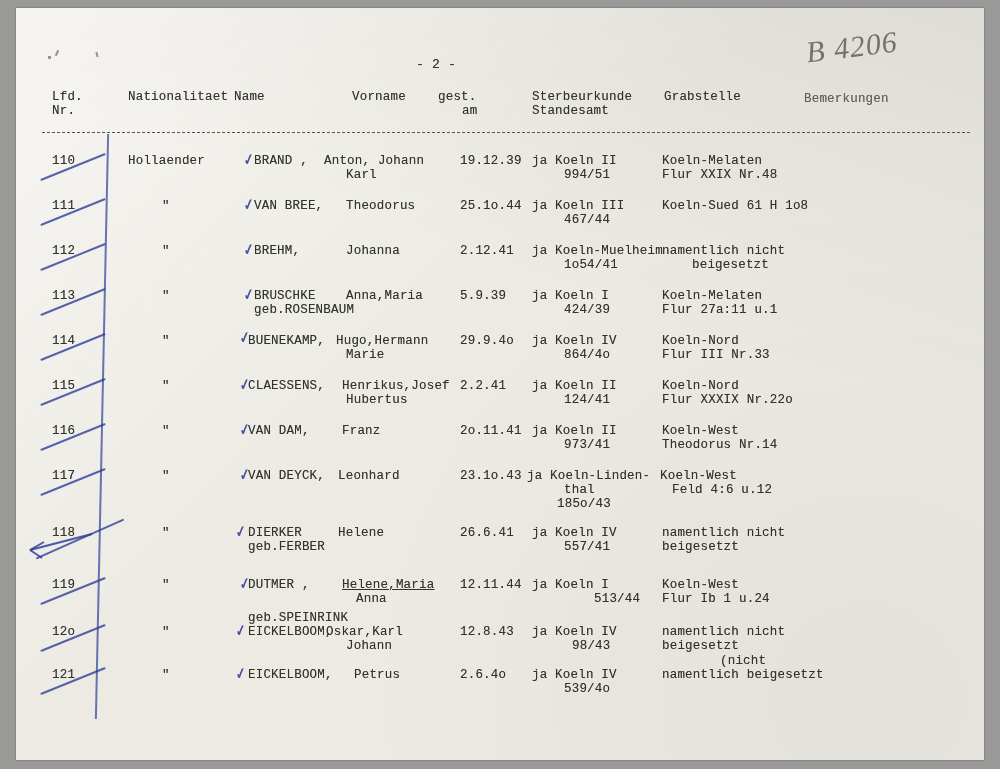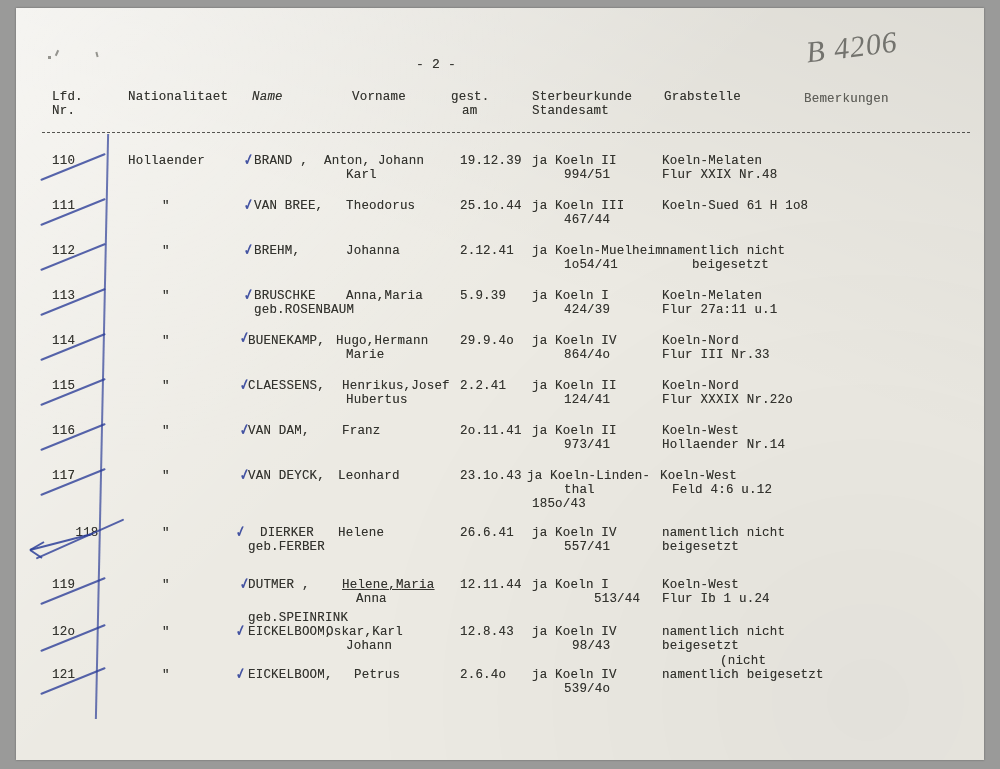--- a/index.html
+++ b/index.html
@@ -152,23 +152,23 @@
     <div class="speck" style="left:80px; top:44px; width:2px; height:5px; transform:rotate(-15deg);"></div>
 
     <div id="pagenum" class="typed">- 2 -</div>
 
     <div id="archive-mark">B 4206</div>
 
     <div id="header-row">
       <div class="typed c-nr" style="top:82px;">Lfd.</div>
       <div class="typed c-nr" style="top:96px;">Nr.</div>
       <div class="typed c-nat" style="top:82px;">Nationalitaet</div>
-      <div class="typed" style="left:236px; top:82px;font-style:italic;">Name</div>
+      <div class="typed" style="left:218px; top:82px;">Name</div>
       <div class="typed" style="left:336px; top:82px;">Vorname</div>
-      <div class="typed" style="left:435px; top:82px;">gest.</div>
+      <div class="typed" style="left:422px; top:82px;">gest.</div>
       <div class="typed" style="left:446px; top:96px;">am</div>
       <div class="typed" style="left:516px; top:82px;">Sterbeurkunde</div>
       <div class="typed" style="left:516px; top:96px;">Standesamt</div>
       <div class="typed" style="left:648px; top:82px;">Grabstelle</div>
       <div class="typed faint" style="left:788px; top:84px;">Bemerkungen</div>
     </div>
 
     <div id="rule"></div>
     <div id="vline"></div>
 
@@ -262,44 +262,44 @@
     <div class="row">
       <div class="typed c-nr" style="top:416px;">116</div>
       <div class="typed" style="left:146px; top:416px;">"</div>
       <span class="check" style="left:222px; top:412px;">✓</span>
       <div class="typed" style="left:232px; top:416px;">VAN DAM,</div>
       <div class="typed" style="left:326px; top:416px;">Franz</div>
       <div class="typed" style="left:444px; top:416px;">2o.11.41</div>
       <div class="typed" style="left:516px; top:416px;">ja Koeln II</div>
       <div class="typed" style="left:548px; top:430px;">973/41</div>
       <div class="typed" style="left:646px; top:416px;">Koeln-West</div>
-      <div class="typed" style="left:646px; top:430px;">Hollaender Nr.14</div>
+      <div class="typed" style="left:646px; top:430px;">Theodorus Nr.14</div>
       <div class="stroke short" style="left:22px; top:428px; transform:rotate(-22deg);"></div>
     </div>
 
     <div class="row">
       <div class="typed c-nr" style="top:461px;">117</div>
       <div class="typed" style="left:146px; top:461px;">"</div>
       <span class="check" style="left:222px; top:457px;">✓</span>
       <div class="typed" style="left:232px; top:461px;">VAN DEYCK,</div>
       <div class="typed" style="left:322px; top:461px;">Leonhard</div>
       <div class="typed" style="left:444px; top:461px;">23.1o.43</div>
       <div class="typed" style="left:511px; top:461px;">ja Koeln-Linden-</div>
       <div class="typed" style="left:548px; top:475px;">thal</div>
-      <div class="typed" style="left:516px; top:489px;">185o/43</div>
+      <div class="typed" style="left:541px; top:489px;">185o/43</div>
       <div class="typed" style="left:644px; top:461px;">Koeln-West</div>
       <div class="typed" style="left:656px; top:475px;">Feld 4:6 u.12</div>
       <div class="stroke short" style="left:22px; top:473px; transform:rotate(-22deg);"></div>
     </div>
 
     <div class="row">
-      <div class="typed c-nr" style="top:518px;text-align:center;">118</div>
+      <div class="typed c-nr" style="top:518px;">118</div>
       <div class="typed" style="left:146px; top:518px;">"</div>
       <span class="check" style="left:218px; top:514px;">✓</span>
-      <div class="typed" style="left:244px; top:518px;font-family:Liberation Mono, monospace;">DIERKER</div>
+      <div class="typed" style="left:232px; top:518px;font-family:Liberation Mono, monospace;">DIERKER</div>
       <div class="typed" style="left:232px; top:532px;">geb.FERBER</div>
       <div class="typed" style="left:322px; top:518px;">Helene</div>
       <div class="typed" style="left:444px; top:518px;">26.6.41</div>
       <div class="typed" style="left:516px; top:518px;">ja Koeln IV</div>
       <div class="typed" style="left:548px; top:532px;">557/41</div>
       <div class="typed" style="left:646px; top:518px;">namentlich nicht</div>
       <div class="typed" style="left:646px; top:532px;">beigesetzt</div>
       <div class="stroke long" style="left:16px; top:530px; transform:rotate(-24deg);"></div>
       <div id="arrow">
         <svg width="80" height="40" viewBox="0 0 80 40">

